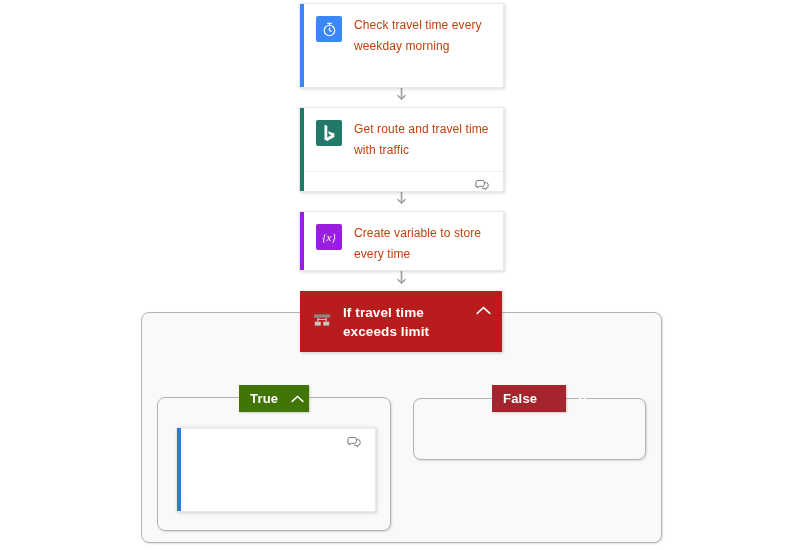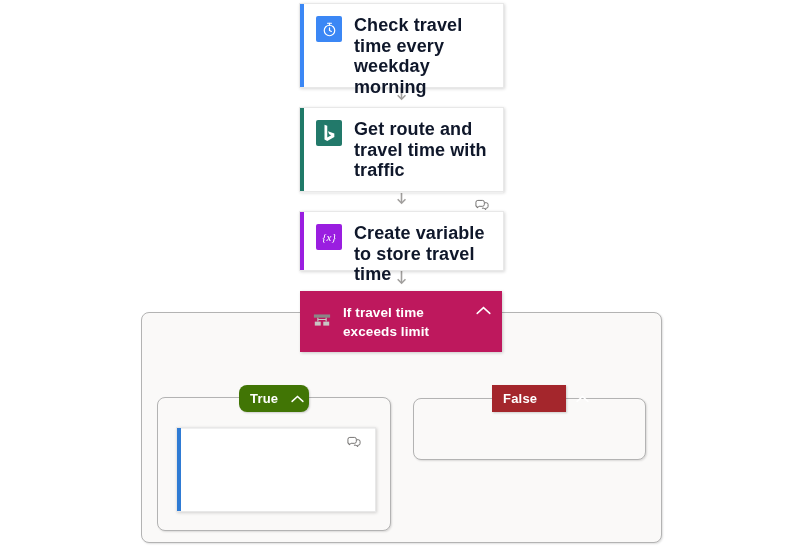--- a/index.html
+++ b/index.html
@@ -80,24 +80,24 @@
     width: 26px; height: 26px;
     flex: 0 0 26px;
     border-radius: 2px;
     margin-right: 12px;
     margin-top: 1px;
     display: flex;
     align-items: center;
     justify-content: center;
   }
   .card-title {
-    font-size: 18px;
+    font-size: 12px;
     line-height: 20.5px;
-    color: #0f172a;
-    font-weight: 700;
+    color: #c2410c;
+    font-weight: 400;
     letter-spacing: 0.1px;
   }
   .card-foot {
     height: 27px;
     flex: 0 0 27px;
     border-top: 1px solid #f0f0f0;
     display: flex;
     align-items: center;
     justify-content: flex-end;
     padding-right: 14px;
@@ -107,21 +107,21 @@
   .card-trigger  { left: 299px; top: 3px;   width: 205px; height: 85px; }
   .card-bing     { left: 299px; top: 107px; width: 205px; height: 85px; }
   .card-variable { left: 299px; top: 211px; width: 205px; height: 60px; }
   .card-email    { left: 176px; top: 427px; width: 200px; height: 85px; }
 
   
   .cond {
     position: absolute;
     left: 300px; top: 291px;
     width: 202px; height: 61px;
-    background: #be185d;
+    background: #b91c1c;
     display: flex;
     align-items: center;
     padding: 0 8px 0 10px;
     box-sizing: border-box;
     box-shadow: 1px 1px 3px rgba(0,0,0,0.2);
   }
   .cond-icon {
     width: 24px; height: 24px;
     flex: 0 0 24px;
     margin-right: 9px;
@@ -157,21 +157,21 @@
     font-size: 13px;
     font-weight: 700;
     color: #ffffff;
     letter-spacing: 0.2px;
   }
   .badge-chev {
     margin-left: 13px;
     width: 16px; height: 16px;
     display: flex; align-items: center; justify-content: center;
   }
-  .badge-true  { left: 239px; top: 385px; width: 70px; background: #417505; border-radius: 8px; }
+  .badge-true  { left: 239px; top: 385px; width: 70px; background: #417505; }
   .badge-false { left: 492px; top: 385px; width: 74px; background: #a4262c; gap: 26px; }
 </style>
 </head>
 <body>
 
 <div id="canvas">
 
   <svg class="wire-layer" width="800" height="550" viewBox="0 0 800 550">
     <defs>
       <marker id="arrow" markerWidth="9" markerHeight="9" refX="4.2" refY="7.4" orient="0" markerUnits="userSpaceOnUse">
@@ -240,21 +240,21 @@
       </span>
     </div>
   </div>
 
   <div class="card card-variable">
     <div class="card-accent" style="background:#9a1ee0"></div>
     <div class="card-head">
       <div class="card-icon" style="background:#9a1ee0">
         <span style="color:#fff;font-size:11px;font-style:italic;font-family:'Liberation Serif',serif;">{x}</span>
       </div>
-      <div class="card-title">Create variable to store travel time</div>
+      <div class="card-title">Create variable to store every time</div>
     </div>
   </div>
 
   <div class="cond">
     <div class="cond-icon">
       <svg width="20" height="18" viewBox="0 0 22 20" fill="none" stroke="#c8c6c4" stroke-width="1.3">
         <rect x="2.0" y="1.6" width="18" height="3.6" fill="#8a8886" stroke="none"></rect>
         <path d="M6.4 5.2 L6.4 9.4 M15.6 5.2 L15.6 9.4 M6.4 7.2 L15.6 7.2"></path>
         <rect x="3.0" y="9.6" width="6.6" height="4.4" fill="#c8c6c4" stroke="none"></rect>
         <rect x="12.4" y="9.6" width="6.6" height="4.4" fill="#c8c6c4" stroke="none"></rect>

